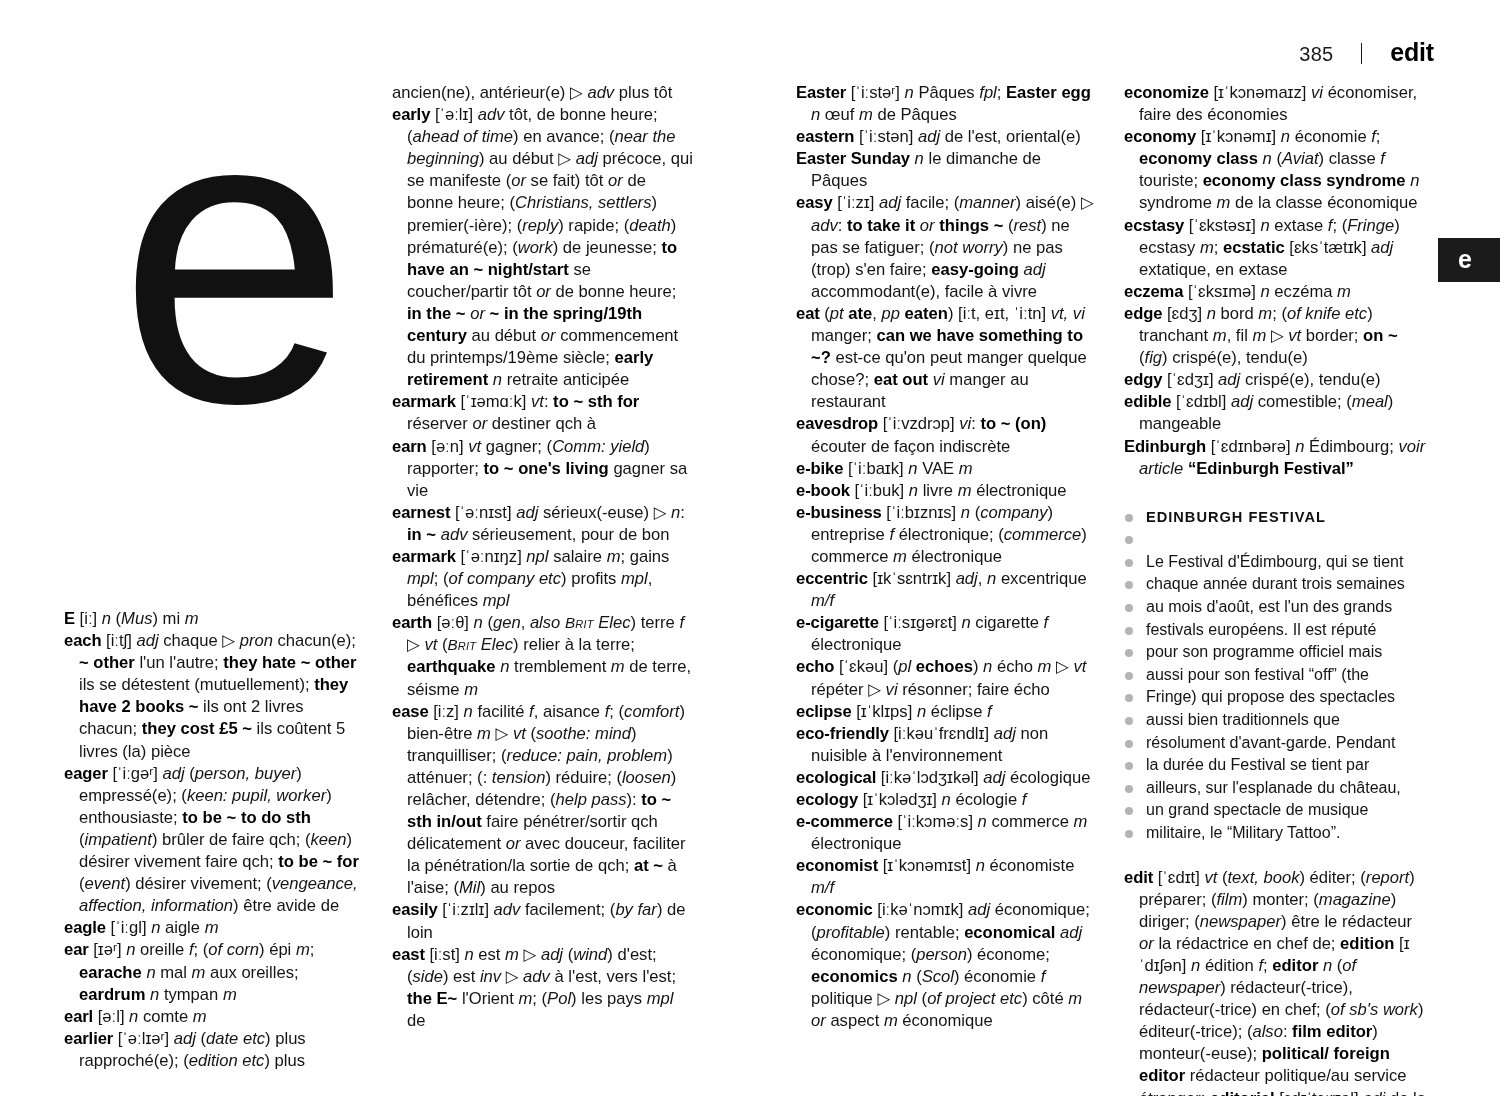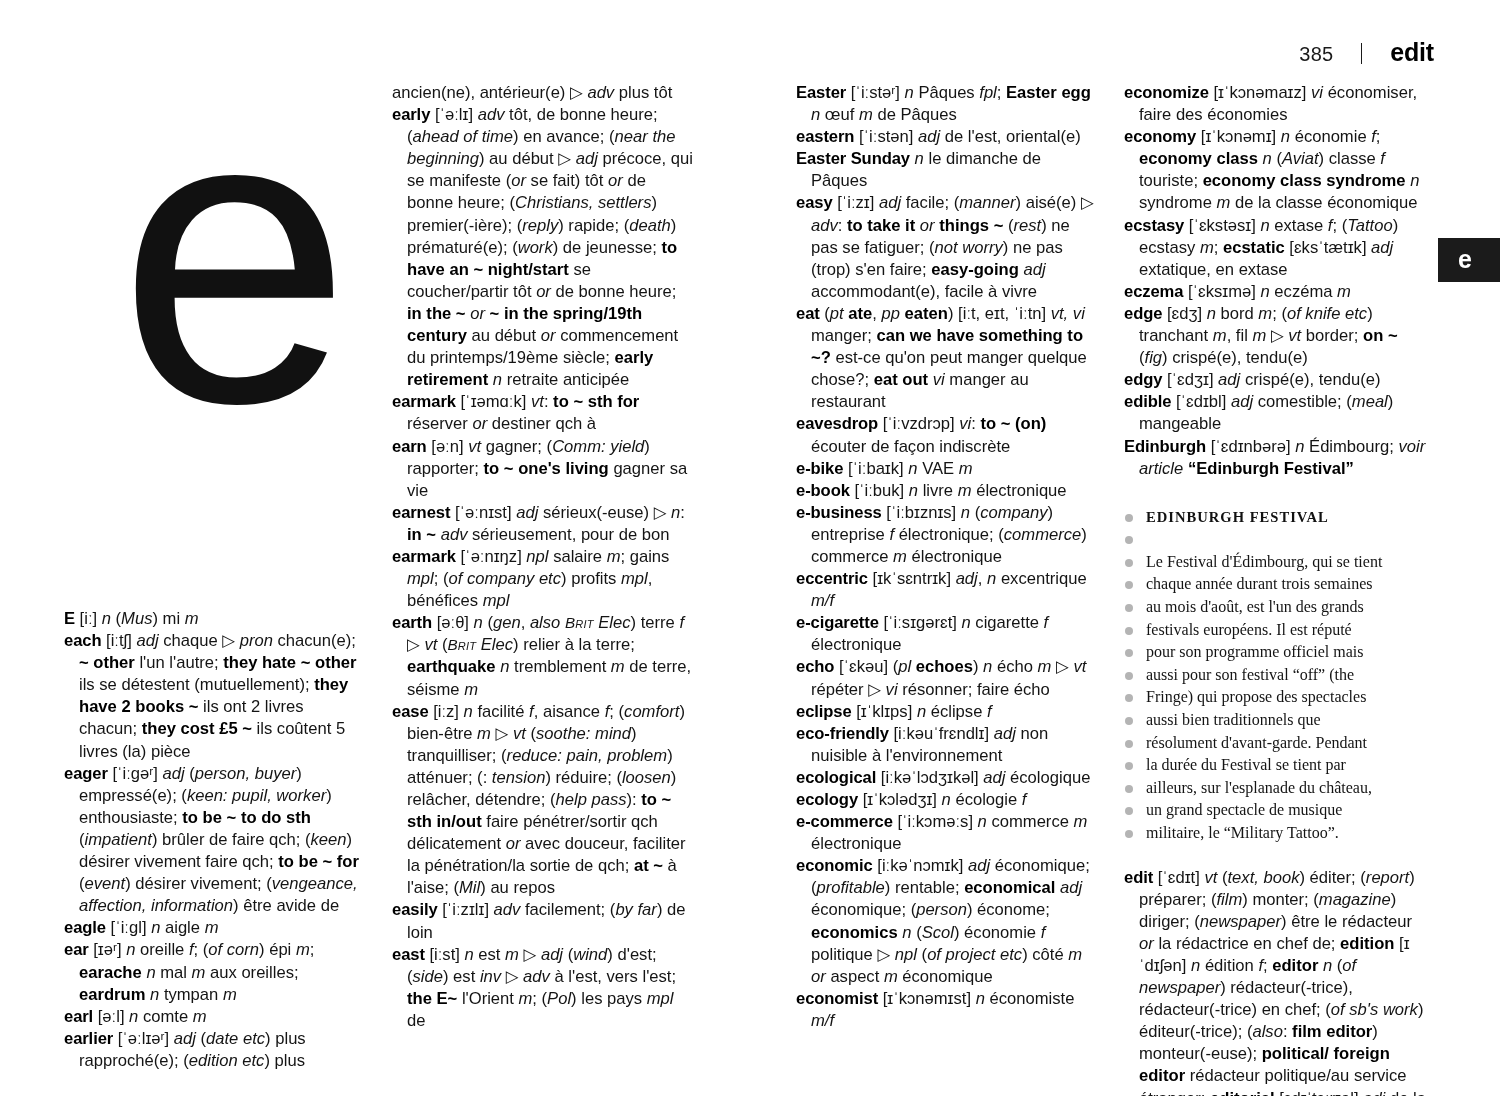--- a/index.html
+++ b/index.html
@@ -119,21 +119,20 @@
     letter-spacing: 0.2px;
   }
   .arrow { font-style: normal; }
 
   
   .notebox {
     margin-top: 26px;
     margin-bottom: 22px;
     position: relative;
     padding-left: 22px;
-    font-family: Liberation Serif, serif;
   }
   .noteline {
     position: relative;
     line-height: 22.6px;
     font-size: 16px;
   }
   .noteline::before {
     content: "";
     position: absolute;
     left: -21px;
@@ -202,29 +201,29 @@
       <p class="entry"><span class="hw">e-book</span> [ˈiːbuk] <i>n</i> livre <i>m</i> électronique</p>
       <p class="entry"><span class="hw">e-business</span> [ˈiːbɪznɪs] <i>n</i> (<i>company</i>) entreprise <i>f</i> électronique; (<i>commerce</i>) commerce <i>m</i> électronique</p>
       <p class="entry"><span class="hw">eccentric</span> [ɪkˈsɛntrɪk] <i>adj</i>, <i>n</i> excentrique <i>m/f</i></p>
       <p class="entry"><span class="hw">e-cigarette</span> [ˈiːsɪgərɛt] <i>n</i> cigarette <i>f</i> électronique</p>
       <p class="entry"><span class="hw">echo</span> [ˈɛkəu] (<i>pl</i> <b>echoes</b>) <i>n</i> écho <i>m</i> <span class="arrow">▷</span> <i>vt</i> répéter <span class="arrow">▷</span> <i>vi</i> résonner; faire écho</p>
       <p class="entry"><span class="hw">eclipse</span> [ɪˈklɪps] <i>n</i> éclipse <i>f</i></p>
       <p class="entry"><span class="hw">eco-friendly</span> [iːkəuˈfrɛndlɪ] <i>adj</i> non nuisible à l'environnement</p>
       <p class="entry"><span class="hw">ecological</span> [iːkəˈlɔdʒɪkəl] <i>adj</i> écologique</p>
       <p class="entry"><span class="hw">ecology</span> [ɪˈkɔlədʒɪ] <i>n</i> écologie <i>f</i></p>
       <p class="entry"><span class="hw">e-commerce</span> [ˈiːkɔməːs] <i>n</i> commerce <i>m</i> électronique</p>
+      <p class="entry"><span class="hw">economist</span> [ɪˈkɔnəmɪst] <i>n</i> économiste <i>m/f</i></p>
       <p class="entry"><span class="hw">economic</span> [iːkəˈnɔmɪk] <i>adj</i> économique; (<i>profitable</i>) rentable; <b>economical</b> <i>adj</i> économique; (<i>person</i>) économe; <b>economics</b> <i>n</i> (<i>Scol</i>) économie <i>f</i> politique <span class="arrow">▷</span> <i>npl</i> (<i>of project etc</i>) côté <i>m</i> <i>or</i> aspect <i>m</i> économique</p>
-      <p class="entry"><span class="hw">economist</span> [ɪˈkɔnəmɪst] <i>n</i> économiste <i>m/f</i></p>
     </div>
 
   <div class="col col-4">
     <div>
         <p class="entry"><span class="hw">economize</span> [ɪˈkɔnəmaɪz] <i>vi</i> économiser, faire des économies</p>
         <p class="entry"><span class="hw">economy</span> [ɪˈkɔnəmɪ] <i>n</i> économie <i>f</i>; <b>economy class</b> <i>n</i> (<i>Aviat</i>) classe <i>f</i> touriste; <b>economy class syndrome</b> <i>n</i> syndrome <i>m</i> de la classe économique</p>
-        <p class="entry"><span class="hw">ecstasy</span> [ˈɛkstəsɪ] <i>n</i> extase <i>f</i>; (<i>Tattoo</i>) ecstasy <i>m</i>; <b>ecstatic</b> [ɛksˈtætɪk] <i>adj</i> extatique, en extase</p>
+        <p class="entry"><span class="hw">ecstasy</span> [ˈɛkstəsɪ] <i>n</i> extase <i>f</i>; (<i>Fringe</i>) ecstasy <i>m</i>; <b>ecstatic</b> [ɛksˈtætɪk] <i>adj</i> extatique, en extase</p>
         <p class="entry"><span class="hw">eczema</span> [ˈɛksɪmə] <i>n</i> eczéma <i>m</i></p>
         <p class="entry"><span class="hw">edge</span> [ɛdʒ] <i>n</i> bord <i>m</i>; (<i>of knife etc</i>) tranchant <i>m</i>, fil <i>m</i> <span class="arrow">▷</span> <i>vt</i> border; <b>on ~</b> (<i>fig</i>) crispé(e), tendu(e)</p>
         <p class="entry"><span class="hw">edgy</span> [ˈɛdʒɪ] <i>adj</i> crispé(e), tendu(e)</p>
         <p class="entry"><span class="hw">edible</span> [ˈɛdɪbl] <i>adj</i> comestible; (<i>meal</i>) mangeable</p>
         <p class="entry"><span class="hw">Edinburgh</span> [ˈɛdɪnbərə] <i>n</i> Édimbourg; <i>voir article</i> <b>“Edinburgh Festival”</b></p>
       </div>
     <div class="notebox">
         <div class="noteline notetitle">EDINBURGH FESTIVAL</div>
         <div class="noteline note-blank">&nbsp;</div>
         <div class="noteline">Le Festival d'Édimbourg, qui se tient</div>

